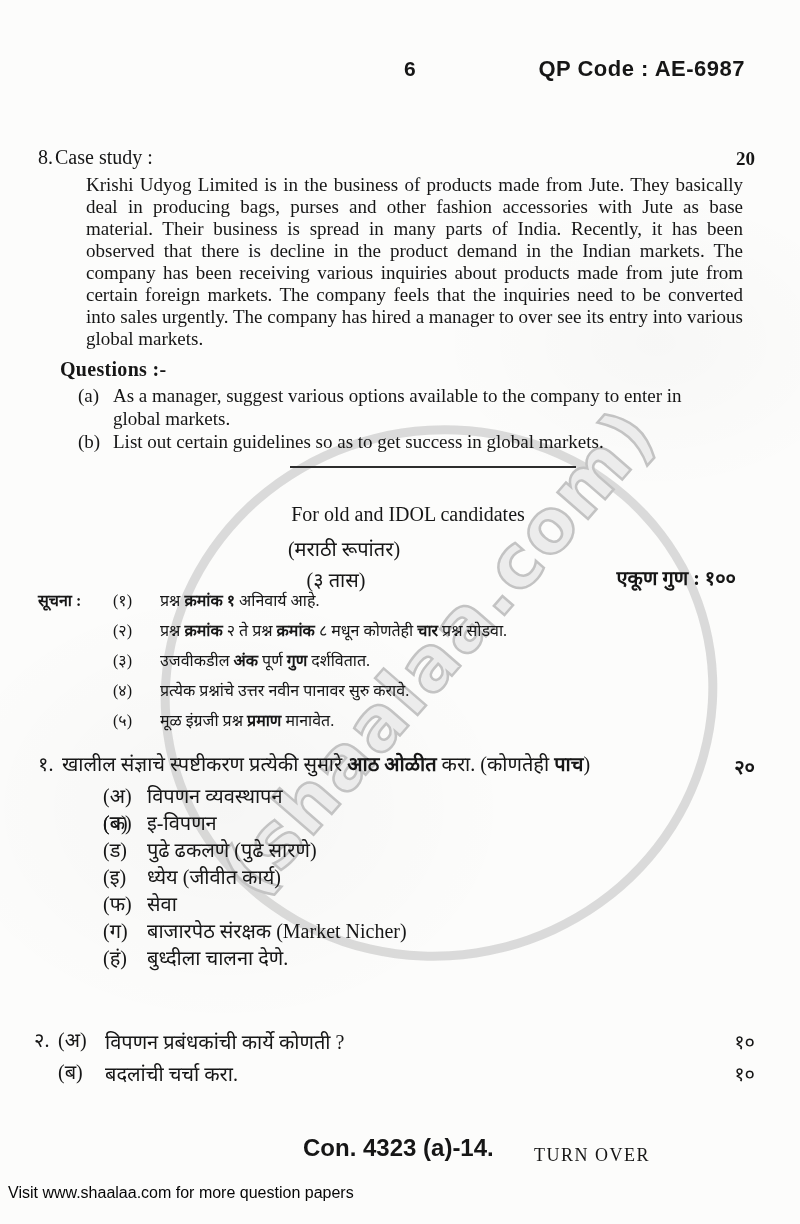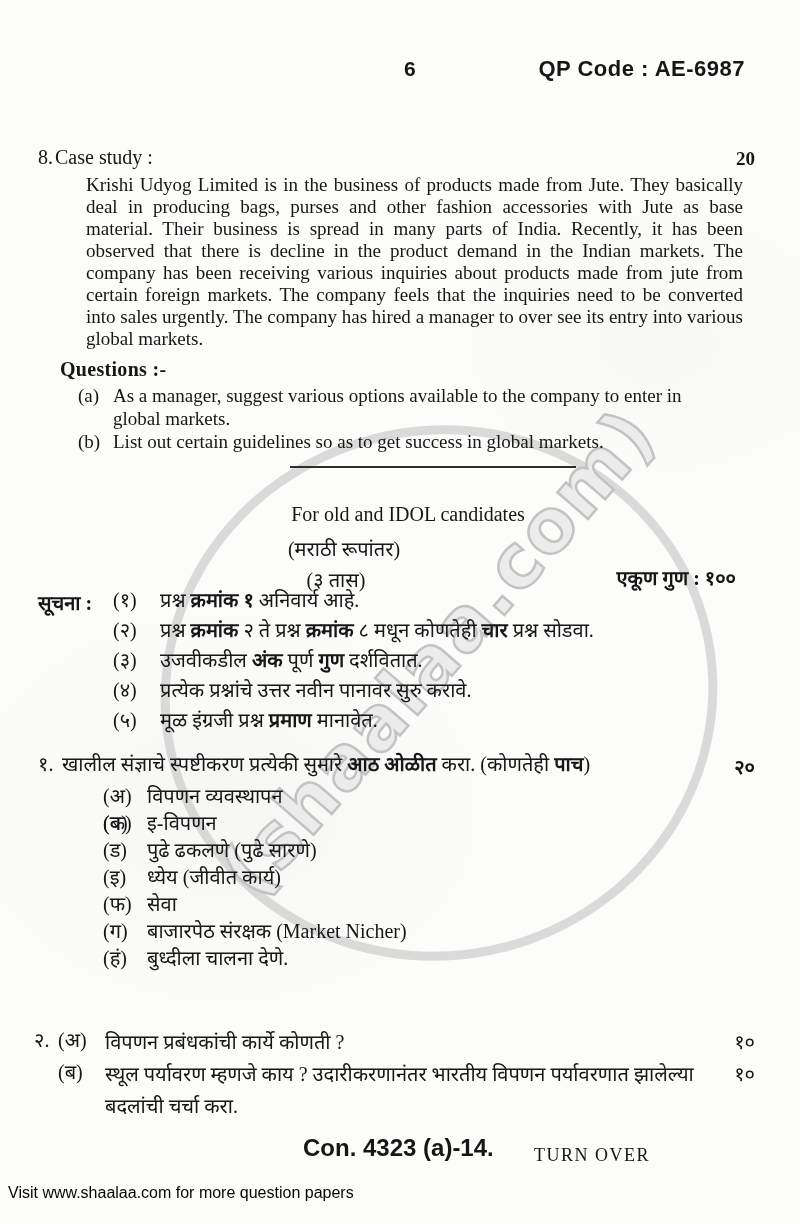--- a/index.html
+++ b/index.html
@@ -47,21 +47,21 @@
 
   .divider{position:absolute;left:290px;top:466px;width:286px;height:2px;background:#2d2d2d;}
 
   
   .audience{position:absolute;left:8px;top:503px;width:800px;text-align:center;font-size:20px;}
   .translation{position:absolute;left:0;top:535px;width:688px;text-align:center;font-size:20px;font-weight:normal;}
   .duration{position:absolute;left:0;top:566px;width:672px;text-align:center;font-size:20px;}
   .total-marks{position:absolute;right:64px;top:564px;font-size:20px;font-weight:bold;}
 
   
-  .instructions{position:absolute;left:38px;top:589px;width:724px;font-size:20px;font-family:Liberation Serif, serif;}
+  .instructions{position:absolute;left:38px;top:589px;width:724px;font-size:16px;font-family:Liberation Serif, serif;}
   .instr-label{position:absolute;left:0;top:0;font-weight:bold;}
   .instr-rows{margin-left:75px;}
   .instr-row{display:flex;line-height:23px;margin-bottom:7px;}
   .instr-num{flex:none;width:47px;}
   .instr-text{flex:1;}
 
   
   .q1{position:absolute;left:38px;top:750px;width:724px;font-size:20px;}
   .q1-num{position:absolute;left:0;top:0;}
   .q1-title{position:absolute;left:24px;top:0;width:640px;}
@@ -193,21 +193,20 @@
       <div class="q2-part q2-part-a">
         <span class="part-label">(अ)</span>
         <div class="q2-lines">
           <div class="q2-line">विपणन प्रबंधकांची कार्ये कोणती ?</div>
         </div>
         <span class="q2-marks">१०</span>
       </div>
       <div class="q2-part q2-part-b">
         <span class="part-label">(ब)</span>
         <div class="q2-lines">
-          <div class="q2-line">स्थूल पर्यावरण म्हणजे काय ? उदारीकरणानंतर भारतीय विपणन पर्यावरणात झालेल्या</div>
           <div class="q2-line">बदलांची चर्चा करा.</div>
         </div>
         <span class="q2-marks">१०</span>
       </div>
     </section>
 
     <div class="con-num">Con. 4323 (a)-14.</div>
     <div class="turn-over">TURN OVER</div>
     <div class="site-banner">Visit www.shaalaa.com for more question papers</div>
 

